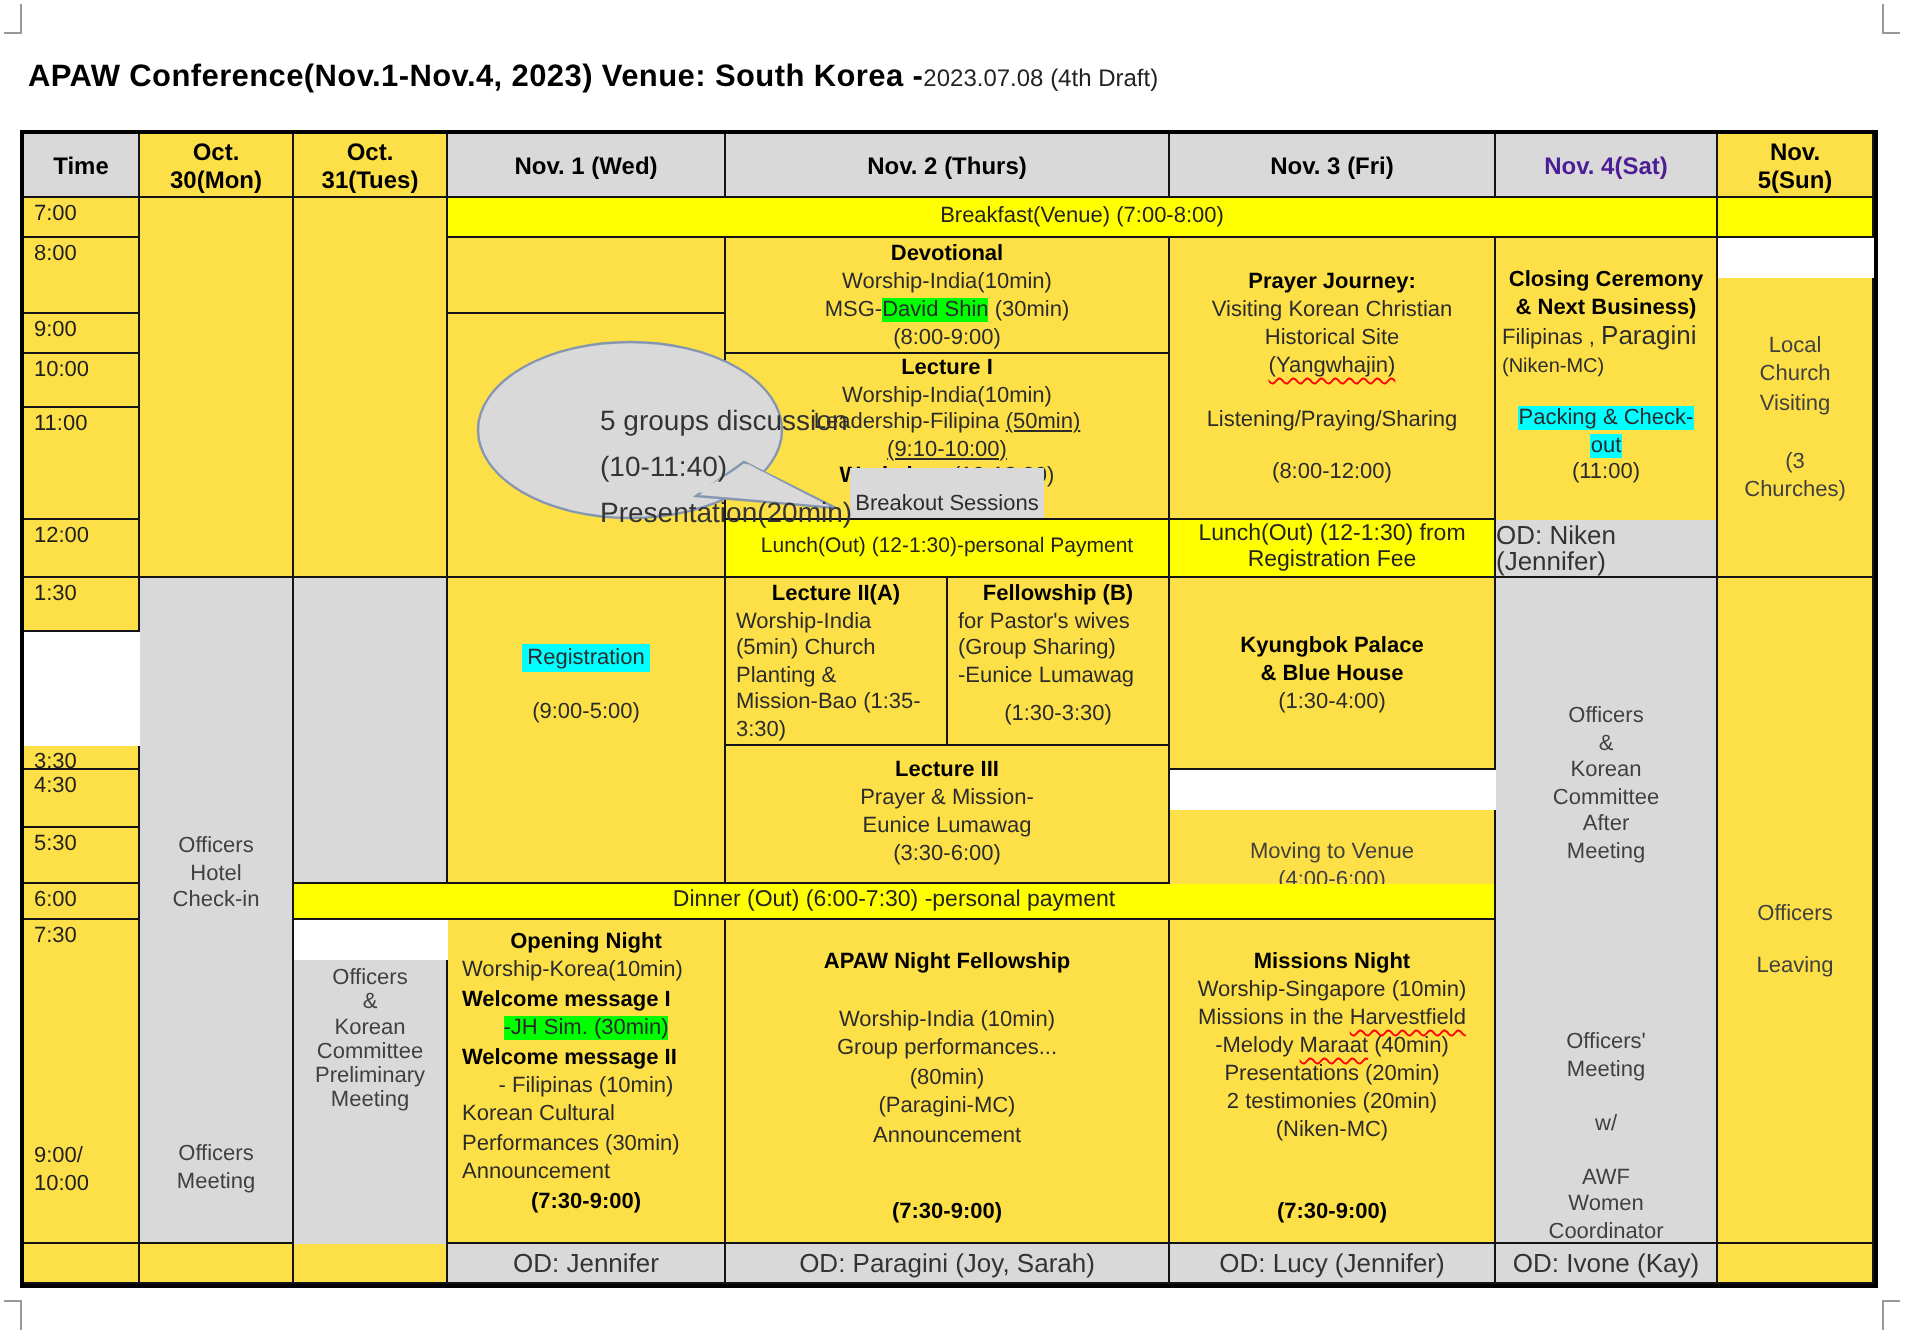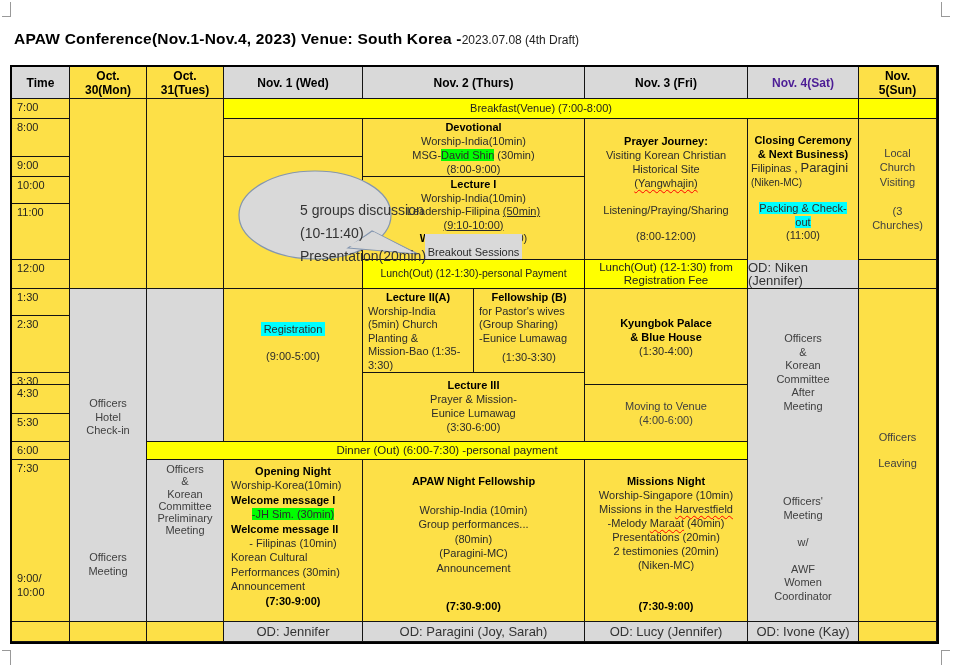--- a/index.html
+++ b/index.html
@@ -25,21 +25,21 @@
   .red{color:#4c1d95;}
   .tl{padding:2px 0 0 5px;font-size:11px;color:#1f1f1f;}
   .hlg{background:#00ff00;}
   .hlc{background:#00ffff;}
   .hlgray{background:#d9d9d9;}
   .u{text-decoration:underline;}
   .wavy{text-decoration-line:underline;text-decoration-style:wavy;text-decoration-color:#ff0000;
         text-decoration-thickness:1px;text-underline-offset:2px;}
   .od{display:flex;align-items:center;justify-content:center;font-size:13px;color:#333;}
   .lnl{text-align:left;padding-left:7px;}
-  .gr{color:#404040;}
+  .gr{color:#404040;margin-top:20px;}
   .abs{position:absolute;left:0;right:0;text-align:center;}
   .mark{position:absolute;box-sizing:border-box;width:9px;height:15px;}
   .mk-tl{left:2px;top:2px;border-right:1px solid #999;border-bottom:1px solid #999;}
   .mk-tr{left:941px;top:2px;border-left:1px solid #999;border-bottom:1px solid #999;}
   .mk-bl{left:2px;top:650px;border-right:1px solid #999;border-top:1px solid #999;}
   .mk-br{left:941px;top:650px;border-left:1px solid #999;border-top:1px solid #999;}
   .bubble-svg{position:absolute;left:238px;top:170px;width:192px;height:94px;z-index:5;}
   .bubble-txt{position:absolute;left:260px;top:199px;width:125px;z-index:6;
               font-size:14px;line-height:23px;color:#333;margin-left:40px;}
 </style>
@@ -71,21 +71,20 @@
     <div class="c hdr" style="left:847px;top:0;width:78px;height:32px">Nov.
 5(Sun)</div>
 
     <div class="c tl" style="left:0;top:32px;width:58px;height:20px">7:00</div>
     <div class="c tl" style="left:0;top:52px;width:58px;height:38px">8:00</div>
     <div class="c tl" style="left:0;top:90px;width:58px;height:20px">9:00</div>
     <div class="c tl" style="left:0;top:110px;width:58px;height:27px">10:00</div>
     <div class="c tl" style="left:0;top:137px;width:58px;height:56px">11:00</div>
     <div class="c tl" style="left:0;top:193px;width:58px;height:29px">12:00</div>
     <div class="c tl" style="left:0;top:222px;width:58px;height:27px">1:30</div>
-    <div class="c tl" style="left:0;top:249px;width:58px;height:57px">2:30</div>
     <div class="c tl" style="left:0;top:306px;width:58px;height:12px">3:30</div>
     <div class="c tl" style="left:0;top:318px;width:58px;height:29px">4:30</div>
     <div class="c tl" style="left:0;top:347px;width:58px;height:28px">5:30</div>
     <div class="c tl" style="left:0;top:375px;width:58px;height:18px">6:00</div>
     <div class="c tl ov" style="left:0;top:393px;width:58px;height:162px">
       <span>7:30</span>
       <span class="pre" style="position:absolute;left:5px;top:112px">9:00/
 10:00</span>
     </div>
     <div class="c" style="left:0;top:555px;width:58px;height:20px"></div>

